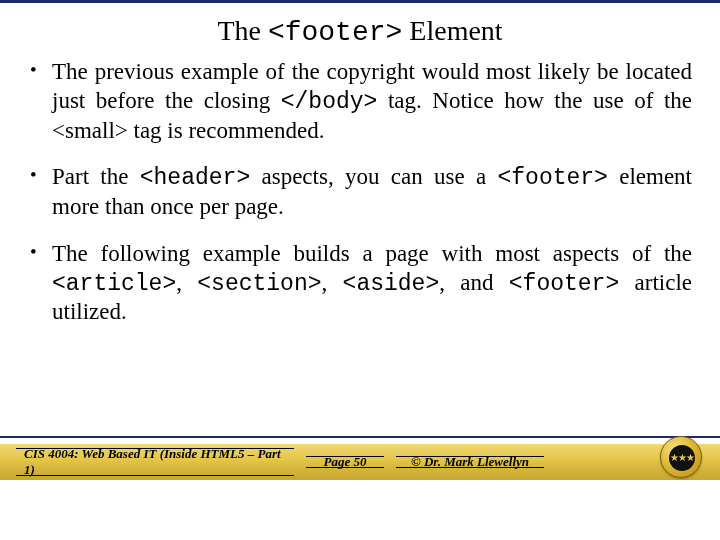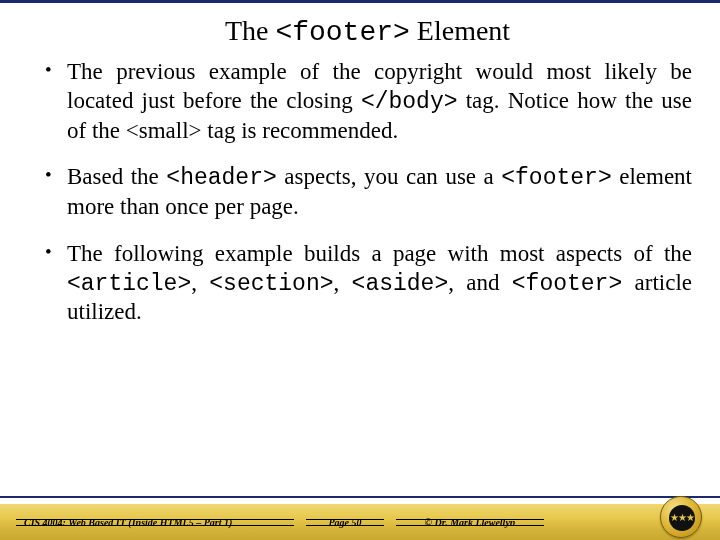--- a/index.html
+++ b/index.html
@@ -7,24 +7,23 @@
     width: 720px;
     height: 540px;
     background: #fff;
     font-family: "Times New Roman", Times, serif;
     color: #000;
     position: relative;
     overflow: hidden;
   }
   .slide {
     width: 720px;
-    height: 540px;
+    height: 480px;
     position: relative;
     border-top: 3px solid #1a2a6c;
-    padding-left: 15px;
   }
   .title {
     text-align: center;
     font-size: 28px;
     padding: 12px 0 10px 0;
     font-weight: normal;
   }
   .title .mono { font-family: "Courier New", Courier, monospace; }
   .content {
     padding: 0 28px;
@@ -62,21 +61,21 @@
     bottom: 0;
     width: 720px;
     height: 36px;
     background: linear-gradient(#f0d874, #e6c84a 40%, #d4b43a 70%, #c9a82f 100%);
     display: flex;
     align-items: center;
   }
   .footer-text-group {
     display: flex;
     align-items: center;
-    font-size: 10px;
+    font-size: 13px;
     font-style: italic;
     font-weight: bold;
     font-family: "Times New Roman", serif;
     padding-left: 10px;
   }
   .footer-cell {
     position: relative;
     padding: 0 14px;
   }
   .footer-cell.course { width: 290px; }
@@ -128,21 +127,21 @@
 
 <div class="slide">
 
   <h1 class="title">
     <span>The </span><span class="mono">&lt;footer&gt;</span><span> Element</span>
   </h1>
 
   <div class="content">
     <ul id="bullet-list">
         <li><span>The previous example of the copyright would most likely be located just before the closing </span><span class="mono">&lt;/body&gt;</span><span>  tag.  Notice how the use of the &lt;small&gt; tag is recommended.</span></li>
-        <li><span>Based the </span><span class="mono">&lt;header&gt;</span><span>  aspects, you can use a </span><span class="mono">&lt;footer&gt;</span><span>  element more than once per page.</span></li>
+        <li><span>Part the </span><span class="mono">&lt;header&gt;</span><span>  aspects, you can use a </span><span class="mono">&lt;footer&gt;</span><span>  element more than once per page.</span></li>
         <li><span>The following example builds a page with most aspects of the </span><span class="mono">&lt;article&gt;</span><span>, </span><span class="mono">&lt;section&gt;</span><span>, </span><span class="mono">&lt;aside&gt;</span><span>, and </span><span class="mono">&lt;footer&gt;</span><span>  article utilized.</span></li>
       </ul>
   </div>
 
   <div class="footer-bar">
     <div class="footer-gold">
       <div class="footer-text-group">
         <div class="footer-cell course">
           <div class="footer-lines line-top"></div>
           <span>CIS 4004: Web Based IT (Inside HTML5 – Part 1)</span>

